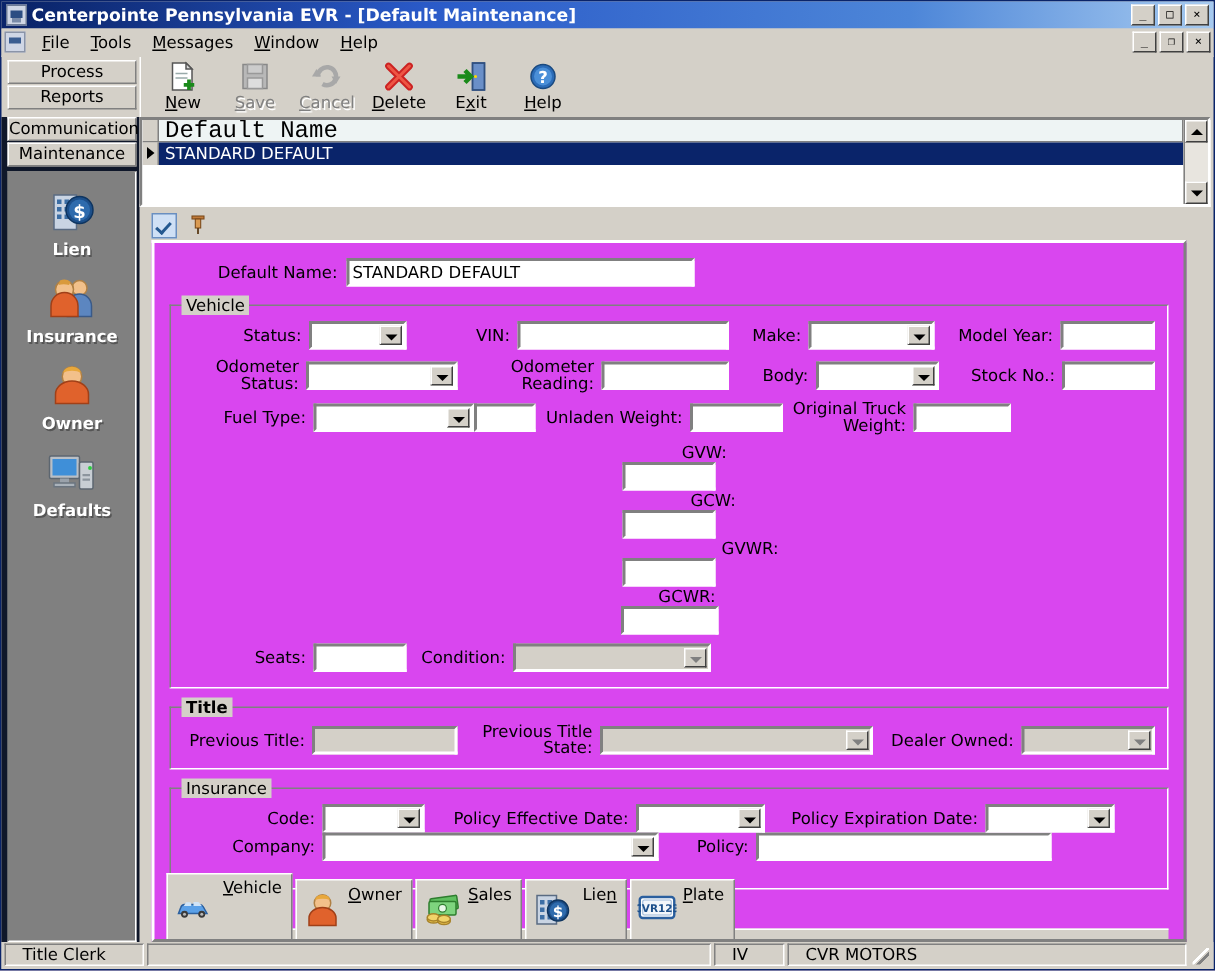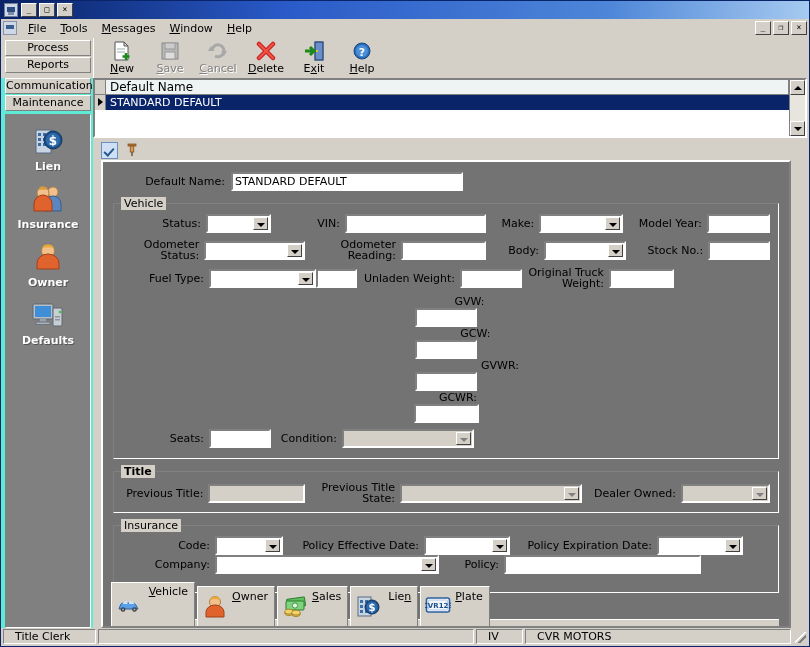--- a/index.html
+++ b/index.html
@@ -66,21 +66,21 @@
   }
   .menuitem u{text-decoration:underline;}
   .mdibtns{position:absolute;right:2px;top:2px;display:flex;gap:2px;}
 
   
   .bodyrow{flex:1 1 auto;display:flex;min-height:0;}
 
   
   .sidebar{
     width:92px;flex:0 0 92px;display:flex;flex-direction:column;
-    background:#5eead4;box-sizing:border-box;
+    background:#0f172a;box-sizing:border-box;
     padding:0 2px 0 4px;
   }
   .navbtn{
     height:16px;flex:0 0 16px;margin-bottom:1px;
     background:#d4d0c8;border:1px solid;border-color:#fff #808080 #808080 #fff;
     font-size:11px;text-align:center;line-height:14px;cursor:default;box-sizing:border-box;
   }
   .navpanel{
     flex:1 1 auto;background:#808080;
     border:1px solid;border-color:#808080 #fff #fff #808080;
@@ -107,22 +107,23 @@
   }
   .grid{flex:1 1 auto;display:flex;flex-direction:column;min-width:0;background:#fff;overflow:hidden;}
   .gridhdrrow{display:flex;height:15px;flex:0 0 15px;}
   .gridindhdr{
     width:11px;flex:0 0 11px;background:#d4d0c8;
     border-right:1px solid #808080;border-bottom:1px solid #808080;box-sizing:border-box;
   }
   .gridhdrcell{
     flex:1 1 auto;background:#eef4f4;
     border-right:1px solid #808080;border-bottom:1px solid #808080;
-    font-size:12px;padding-left:4px;line-height:14px;box-sizing:border-box;
+    font-size:16px;padding-left:4px;line-height:14px;box-sizing:border-box;
     color:#000;
+    font-family:Liberation Mono, monospace;
   }
   .gridrow{display:flex;height:15px;flex:0 0 15px;}
   .gridind{
     width:11px;flex:0 0 11px;background:#d4d0c8;
     border-right:1px solid #808080;box-sizing:border-box;
     position:relative;
   }
   .gridind.sel:after{
     content:"";position:absolute;left:3px;top:3px;
     border-left:5px solid #000;border-top:4px solid transparent;border-bottom:4px solid transparent;
@@ -159,21 +160,21 @@
     border:1px solid #6a8fc0;box-sizing:border-box;position:relative;
   }
   .chkbtn:after{
     content:"";position:absolute;left:4px;top:3px;width:4px;height:8px;
     border:solid #24588f;border-width:0 2px 2px 0;transform:rotate(42deg);
   }
   .pinicon{width:12px;height:14px;position:relative;}
 
   
   .panel{
-    flex:1 1 auto;background:#737373;
+    flex:1 1 auto;background:#d946ef;
     border:2px solid;border-color:#fff #808080 #808080 #fff;
     margin:0 16px 0 8px;box-sizing:border-box;
     padding:8px 10px 0 10px;position:relative;min-height:0;
   }
 
   .row{display:flex;align-items:center;}
   .lbl{font-size:11px;color:#000;text-align:right;white-space:nowrap;}
   .lbl2{font-size:11px;color:#000;text-align:right;line-height:11px;white-space:nowrap;}
 
   .tb{
@@ -271,20 +272,21 @@
   .tbtn.dis .tt{color:#808080;text-shadow:1px 1px 0 #fff;}
   .toprow{flex:0 0 40px;display:flex;}
 </style>
 </head>
 <body>
 
 <div class="app">
 
   <div class="titlebar">
     <div class="ticon"></div>
+    <div class="titletext">Centerpointe Pennsylvania EVR - [Default Maintenance]</div>
     <div class="wbtns">
       <div class="wbtn">
           <span>_</span>
         </div>
       <div class="wbtn">
           <span>□</span>
         </div>
       <div class="wbtn">
           <span>×</span>
         </div>

